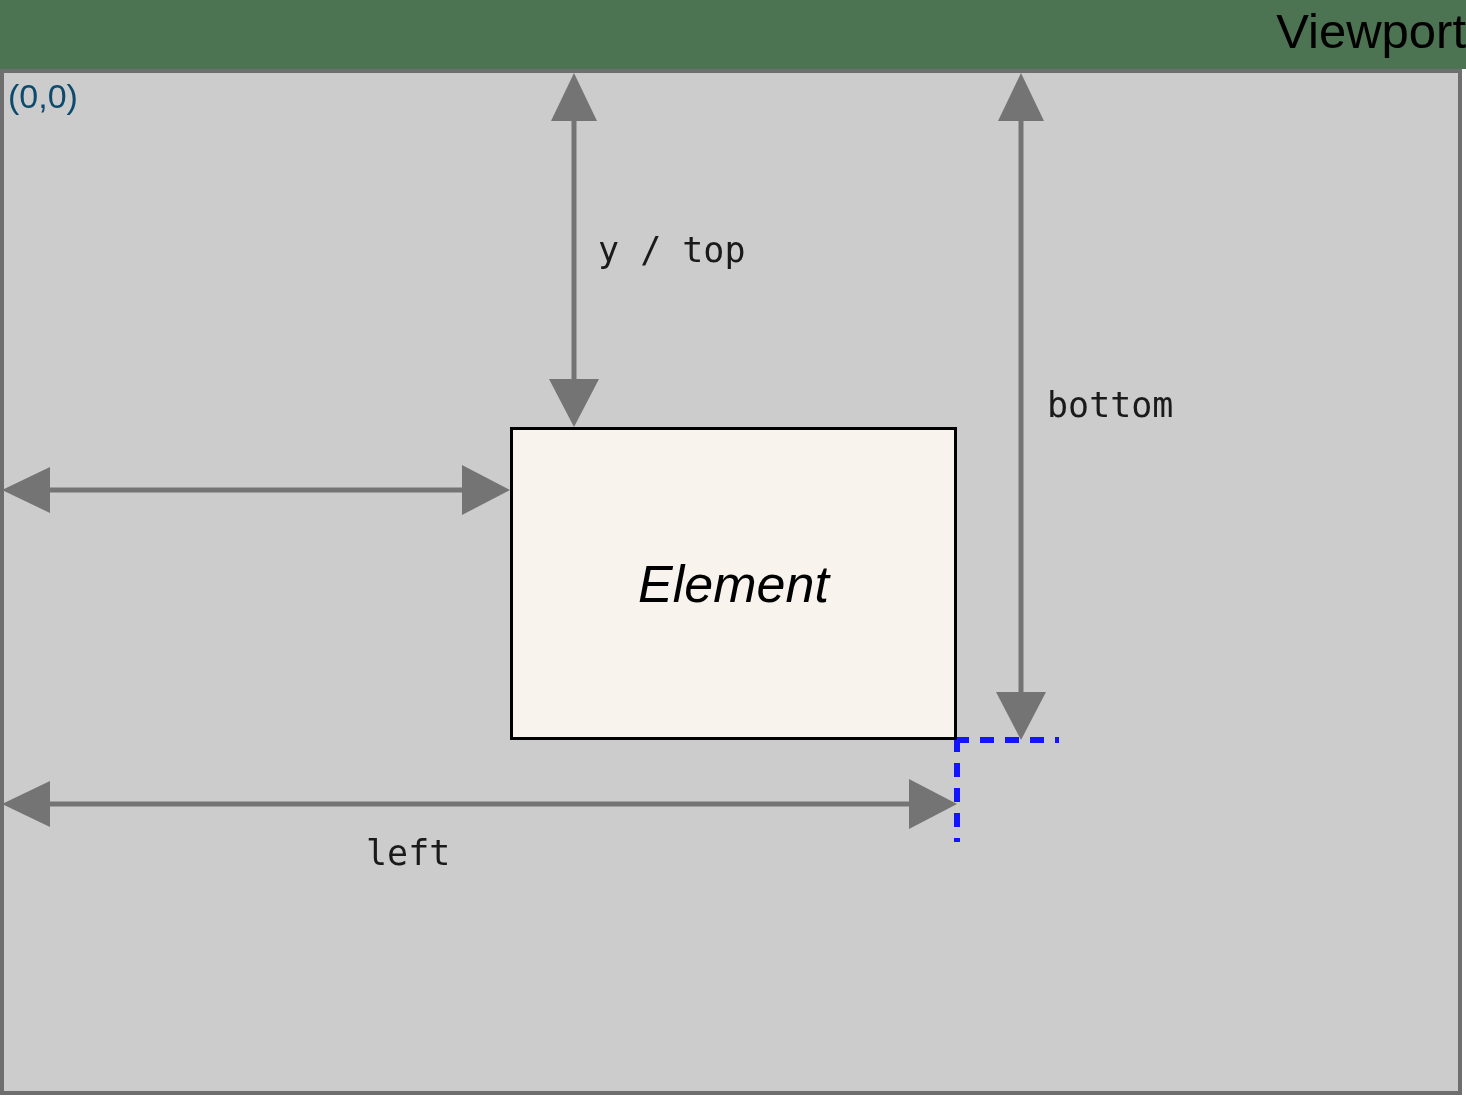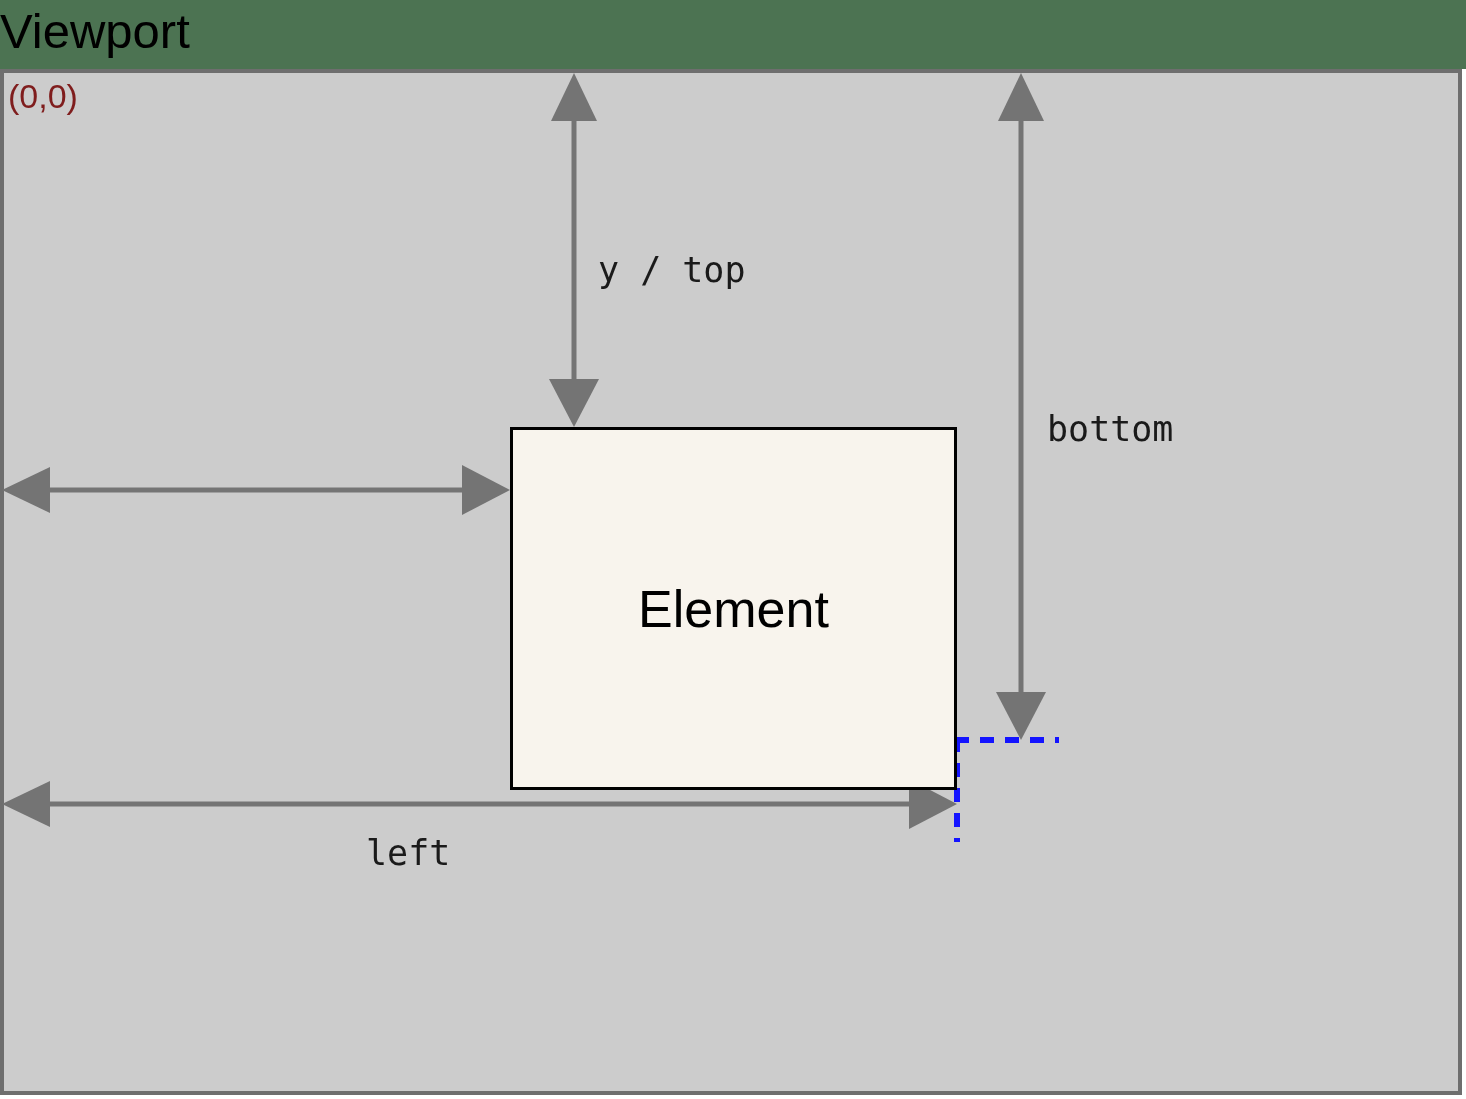--- a/index.html
+++ b/index.html
@@ -25,21 +25,21 @@
     height: 69px;
     background: #4c7352;
   }
   #viewport-title {
     position: absolute;
     left: 0;
     top: 0;
     width: 1466px;
     height: 87px;
     line-height: 62px;
-    text-align: left;
+    text-align: right;
     font-family: "Liberation Sans", sans-serif;
     font-size: 49px;
     font-weight: 400;
     color: #000000;
     letter-spacing: 0px;
     white-space: nowrap;
   }
   
   #viewport-area {
     position: absolute;
@@ -51,33 +51,34 @@
     border: 4px solid #6e6e6e;
     border-top-width: 4px;
     box-sizing: border-box;
   }
   #origin-label {
     position: absolute;
     left: 8px;
     top: 77px;
     font-family: "Liberation Sans", sans-serif;
     font-size: 34px;
-    color: #7f1d1d;
+    color: #0c4a6e;
     white-space: nowrap;
   }
   
   #element-box {
     position: absolute;
     left: 510px;
     top: 427px;
     width: 447px;
-    height: 363px;
+    height: 313px;
     background: #f8f4ed;
     border: 3px solid #000000;
     box-sizing: border-box;
+    font-style: italic;
   }
   #element-label {
     position: absolute;
     left: 0;
     top: 0;
     width: 100%;
     height: 100%;
     display: flex;
     align-items: center;
     justify-content: center;
@@ -87,22 +88,22 @@
     white-space: nowrap;
   }
   
   .mono-label {
     position: absolute;
     font-family: "DejaVu Sans Mono", "Liberation Mono", monospace;
     font-size: 35px;
     color: #1a1a1a;
     white-space: nowrap;
   }
-  #label-y-top   { left: 598px;  top: 230px; margin-top: 20px; }
-  #label-bottom  { left: 1047px; top: 385px; margin-top: 24px; }
+  #label-y-top   { left: 598px;  top: 230px; }
+  #label-bottom  { left: 1047px; top: 385px; }
   #label-x-left  { left: 160px;  top: 519px; }
   #label-right   { left: 366px;  top: 833px; }
 
   
   #overlay {
     position: absolute;
     left: 0;
     top: 0;
     width: 1466px;
     height: 1099px;

